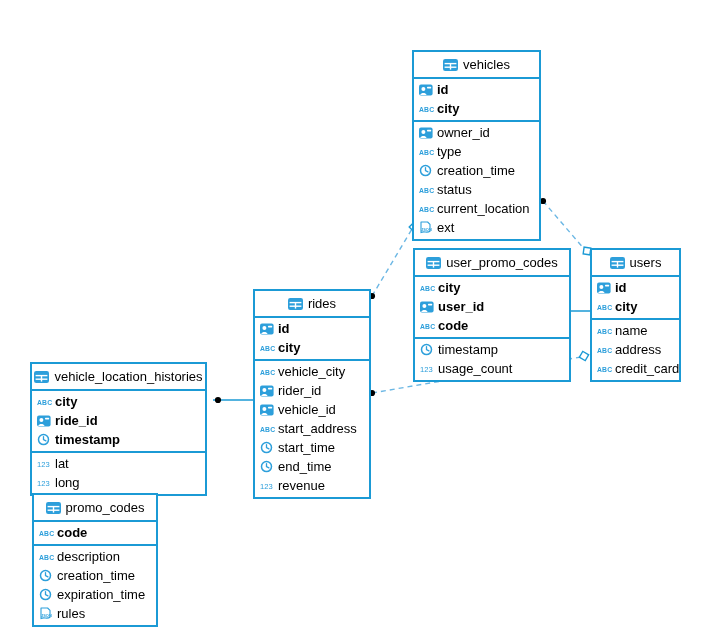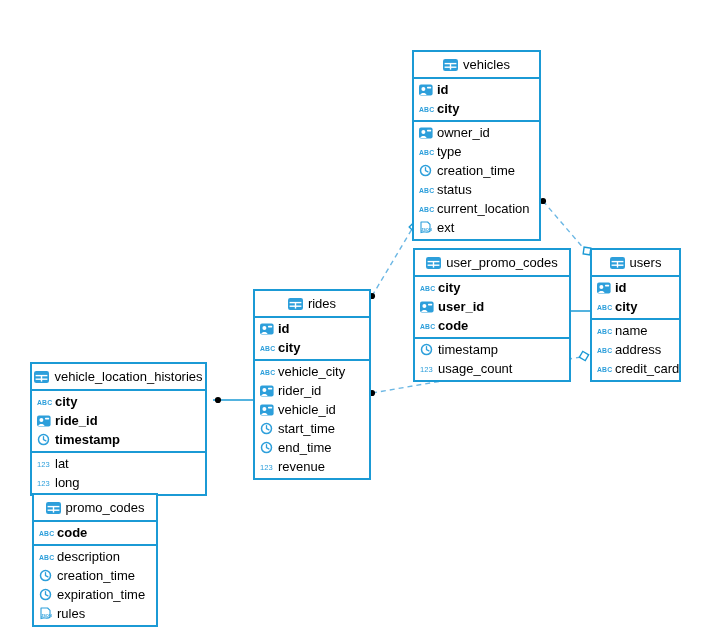--- a/index.html
+++ b/index.html
@@ -316,20 +316,28 @@
                 <rect x="0" y="0.4" width="13.6" height="11.2" rx="2" fill="#2d9fdb"></rect>
                 <rect x="8" y="2.8" width="4.2" height="1.6" rx="0.6" fill="#fff"></rect>
                 <circle cx="4.4" cy="5.1" r="2" fill="#fff"></circle>
                 <path d="M1.4 10.6 C1.9 8.3 6.9 8.3 7.4 10.6 L7.4 11.1 L1.4 11.1 Z" fill="#fff"></path>
               </svg>
             </span>
             <span class="fname">vehicle_id</span>
           </div>
           <div class="trow">
             <span class="ficon">
+              <svg width="17" height="12" viewBox="0 0 17 12">
+                <text x="0" y="9" font-family="Liberation Sans, sans-serif" font-size="6.8" font-weight="bold" fill="#2d9fdb" letter-spacing="0.2">ABC</text>
+              </svg>
+            </span>
+            <span class="fname">start_address</span>
+          </div>
+          <div class="trow">
+            <span class="ficon">
               <svg width="13" height="13" viewBox="0 0 13 13">
                 <circle cx="6.5" cy="6.6" r="5" fill="none" stroke="#2d9fdb" stroke-width="1.5"></circle>
                 <path d="M6.5 3.6 L6.5 6.6 L8.9 7.9" fill="none" stroke="#2d9fdb" stroke-width="1.3" stroke-linecap="round"></path>
               </svg>
             </span>
             <span class="fname">start_time</span>
           </div>
           <div class="trow">
             <span class="ficon">
               <svg width="13" height="13" viewBox="0 0 13 13">

